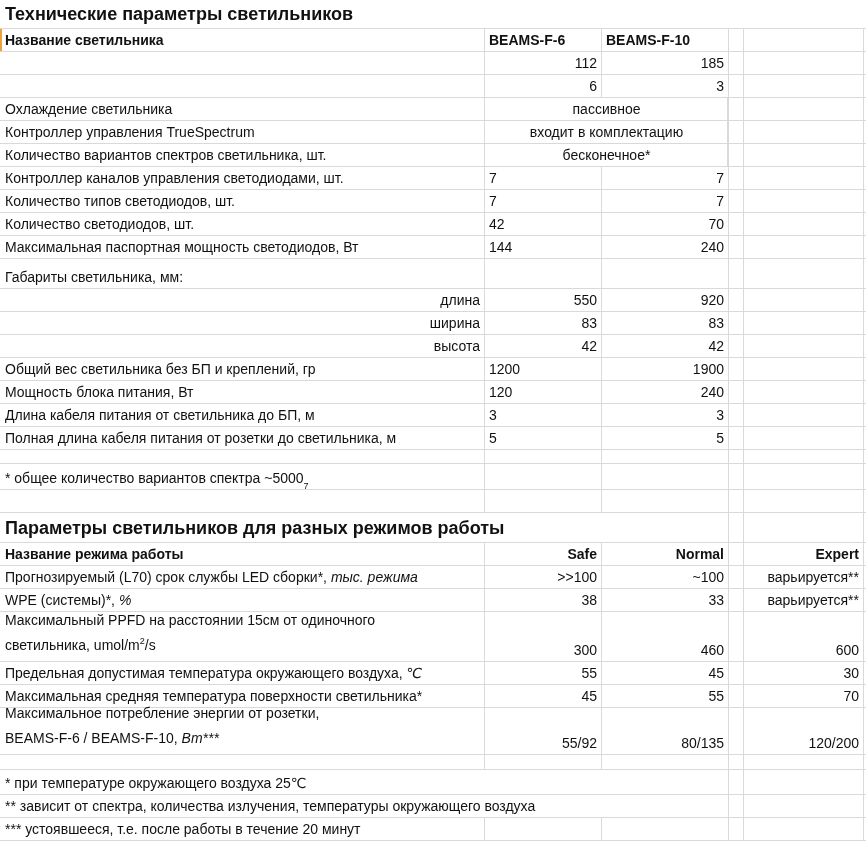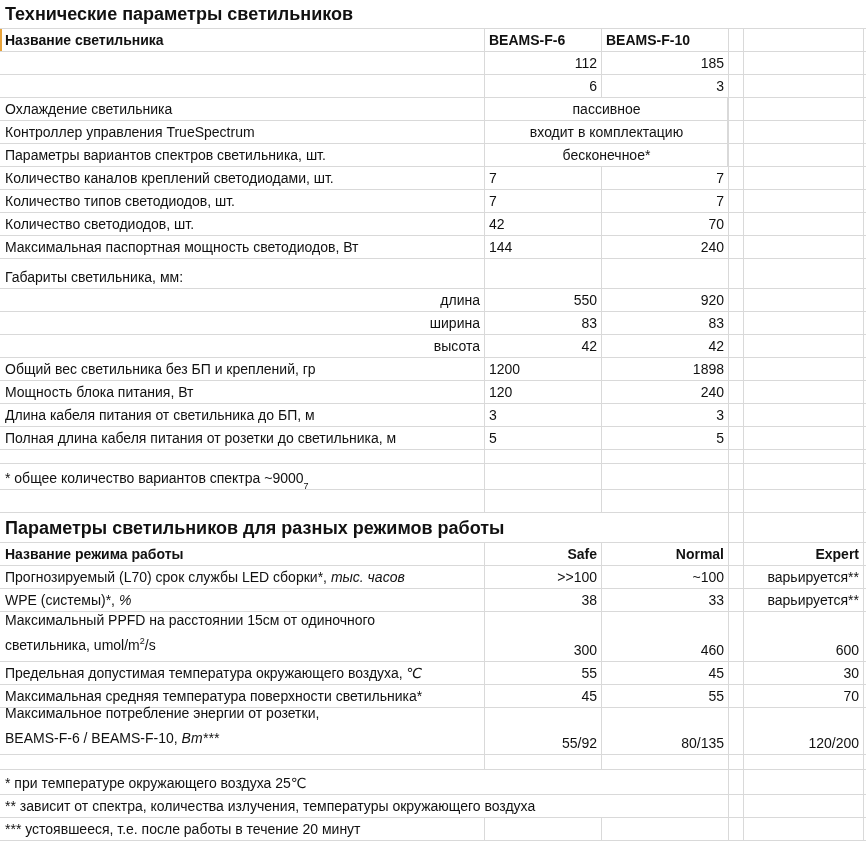--- a/index.html
+++ b/index.html
@@ -56,25 +56,25 @@
   </div>
   <div class="row" style="top:121px;height:23px">
     <div class="cell l A">Контроллер управления TrueSpectrum</div>
     <div class="cell c BC" style="background:#fff;border-left:1px solid #d9d9d9;border-right:1px solid #d9d9d9">входит в комплектацию</div>
   </div>
   <div class="row" style="top:98px;height:23px">
     <div class="cell l A">Охлаждение светильника</div>
     <div class="cell c BC" style="background:#fff;border-left:1px solid #d9d9d9;border-right:1px solid #d9d9d9">пассивное</div>
   </div>
   <div class="row" style="top:144px;height:23px">
-    <div class="cell l A">Параметры вариантов спектров светильника, шт.</div>
+    <div class="cell l A">Количество вариантов спектров светильника, шт.</div>
     <div class="cell c BC" style="background:#fff;border-left:1px solid #d9d9d9;border-right:1px solid #d9d9d9">бесконечное*</div>
   </div>
   <div class="row" style="top:167px;height:23px">
-    <div class="cell l A">Количество каналов креплений светодиодами, шт.</div>
+    <div class="cell l A">Контроллер каналов управления светодиодами, шт.</div>
     <div class="cell l B">7</div>
     <div class="cell r C">7</div>
   </div>
   <div class="row" style="top:190px;height:23px">
     <div class="cell l A">Количество типов светодиодов, шт.</div>
     <div class="cell l B">7</div>
     <div class="cell r C">7</div>
   </div>
   <div class="row" style="top:213px;height:23px">
     <div class="cell l A">Количество светодиодов, шт.</div>
@@ -102,57 +102,57 @@
   </div>
   <div class="row" style="top:335px;height:23px">
     <div class="cell r A">высота</div>
     <div class="cell r B">42</div>
     <div class="cell r C">42</div>
   </div>
 
   <div class="row" style="top:358px;height:23px">
     <div class="cell l A">Общий вес светильника без БП и креплений, гр</div>
     <div class="cell l B">1200</div>
-    <div class="cell r C">1898</div>
+    <div class="cell r C">1900</div>
   </div>
   <div class="row" style="top:381px;height:23px">
     <div class="cell l A">Мощность блока питания, Вт</div>
     <div class="cell l B">120</div>
     <div class="cell r C">240</div>
   </div>
   <div class="row" style="top:404px;height:23px">
     <div class="cell l A">Длина кабеля питания от светильника до БП, м</div>
     <div class="cell l B">3</div>
     <div class="cell r C">3</div>
   </div>
   <div class="row" style="top:427px;height:23px">
     <div class="cell l A">Полная длина кабеля питания от розетки до светильника, м</div>
     <div class="cell l B">5</div>
     <div class="cell r C">5</div>
   </div>
   <div class="row" style="top:450px;height:14px"></div>
   <div class="row" style="top:464px;height:26px">
     <div class="cell l A">
-      <span>* общее количество вариантов спектра ~9000</span>
+      <span>* общее количество вариантов спектра ~5000</span>
         <sup>7</sup>
     </div>
   </div>
   <div class="row" style="top:490px;height:23px"></div>
 
   <div class="row" style="top:513px;height:30px">
     <div class="cell l A title" style="width:640px;background:#fff">Параметры светильников для разных режимов работы</div>
   </div>
   <div class="row" style="top:543px;height:23px">
     <div class="cell l A bold">Название режима работы</div>
     <div class="cell r B bold">Safe</div>
     <div class="cell r C bold">Normal</div>
     <div class="cell r E bold">Expert</div>
   </div>
   <div class="row" style="top:566px;height:23px">
-    <div class="cell l A"><span>Прогнозируемый (L70) срок службы LED сборки*, </span>&nbsp;<i>тыс. часов</i></div>
+    <div class="cell l A"><span>Прогнозируемый (L70) срок службы LED сборки*, </span>&nbsp;<i>тыс. режима</i></div>
     <div class="cell r B">&gt;&gt;100</div>
     <div class="cell r C">~100</div>
     <div class="cell r E">варьируется**</div>
   </div>
   <div class="row" style="top:589px;height:23px">
     <div class="cell l A"><span>WPE (системы)*, </span>&nbsp;<i>%</i></div>
     <div class="cell r B">38</div>
     <div class="cell r C">33</div>
     <div class="cell r E">варьируется**</div>
   </div>

